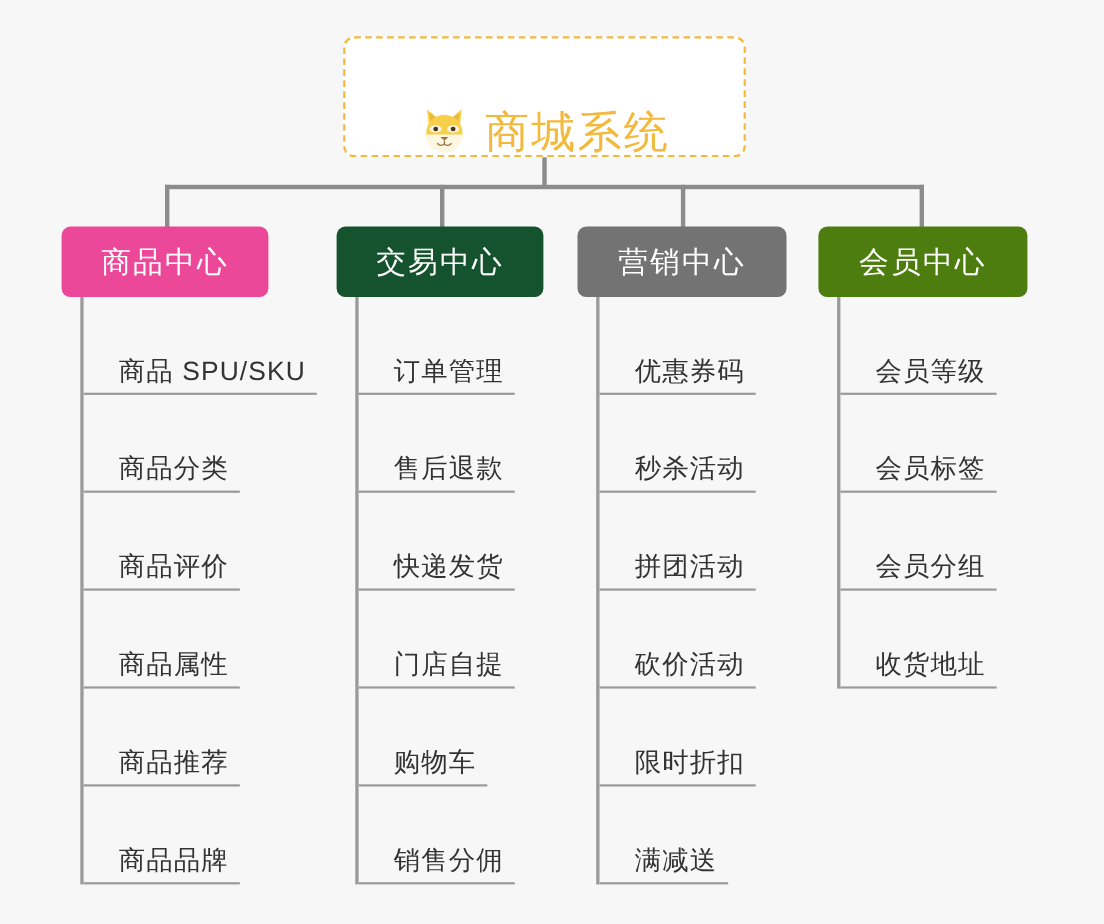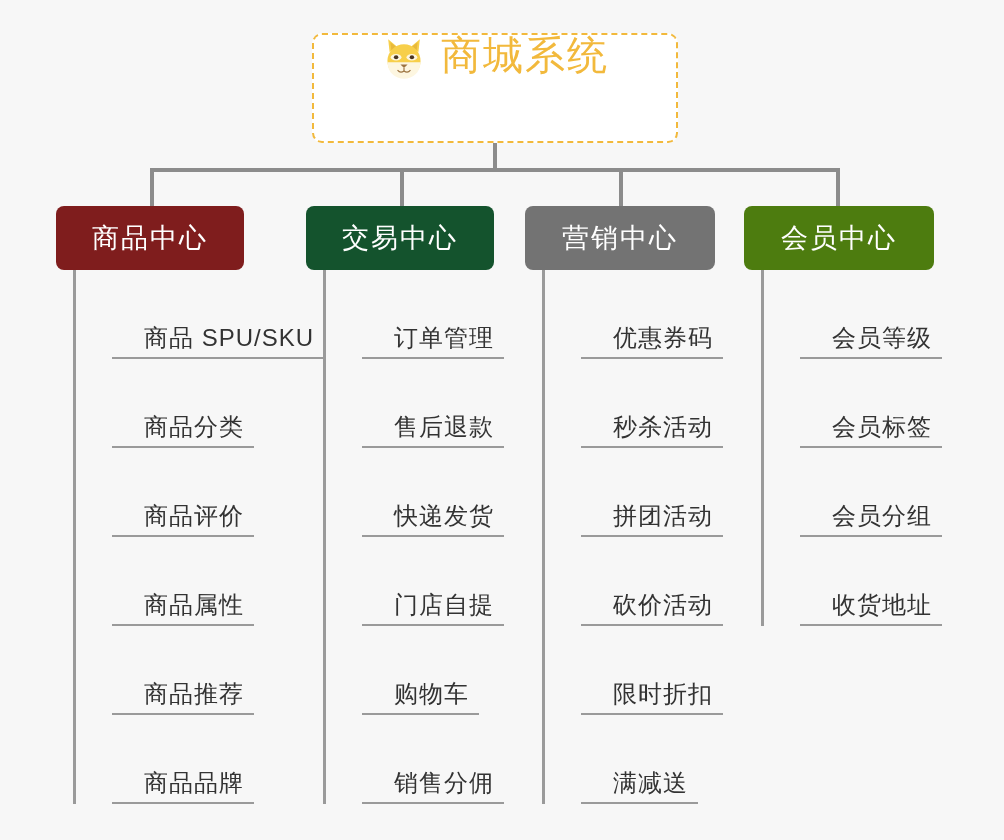--- a/index.html
+++ b/index.html
@@ -27,21 +27,21 @@
     position: absolute;
     left: 312px;
     top: 33px;
     width: 366px;
     height: 110px;
     background: #ffffff;
     border: 2px dashed #f2b93c;
     border-radius: 10px;
     box-sizing: border-box;
     display: flex;
-    align-items: flex-start;
+    align-items: flex-end;
     justify-content: center;
     gap: 14px;
   }
   .root-icon {
     width: 46px;
     height: 46px;
     flex: 0 0 auto;
     display: block;
   }
   .root-title {
@@ -100,21 +100,20 @@
     position: relative;
     margin-left: 17px;
     border-left: 3px solid #9a9a9a;
     padding-top: 0;
   }
   .leaf {
     position: relative;
     height: 89px;
     display: flex;
     align-items: flex-end;
-    padding-left: 36px;
   }
   .leaf-inner {
     display: inline-block;
     border-bottom: 2px solid #9a9a9a;
     padding: 0 10px 4px 32px;
     white-space: nowrap;
   }
   .leaf-label {
     font-size: 24px;
     color: #333333;
@@ -148,21 +147,21 @@
   </div>
 
   <div class="conn conn-v-root"></div>
   <div class="conn conn-bus"></div>
   <div class="conn conn-drop" style="left:150px"></div>
   <div class="conn conn-drop" style="left:400px"></div>
   <div class="conn conn-drop" style="left:619px"></div>
   <div class="conn conn-drop" style="left:836px"></div>
 
   <div class="column" style="left:56px">
-    <div class="cat-header w-narrow" style="background:#7f1d1d">
+    <div class="cat-header w-narrow" style="background:#ec4899">
       <span>商品中心</span>
     </div>
     <div class="leaves">
       <div class="leaf">
           <span class="leaf-inner"><span class="leaf-label">商品 SPU/SKU</span></span>
         </div>
       <div class="leaf">
           <span class="leaf-inner"><span class="leaf-label">商品分类</span></span>
         </div>
       <div class="leaf">

